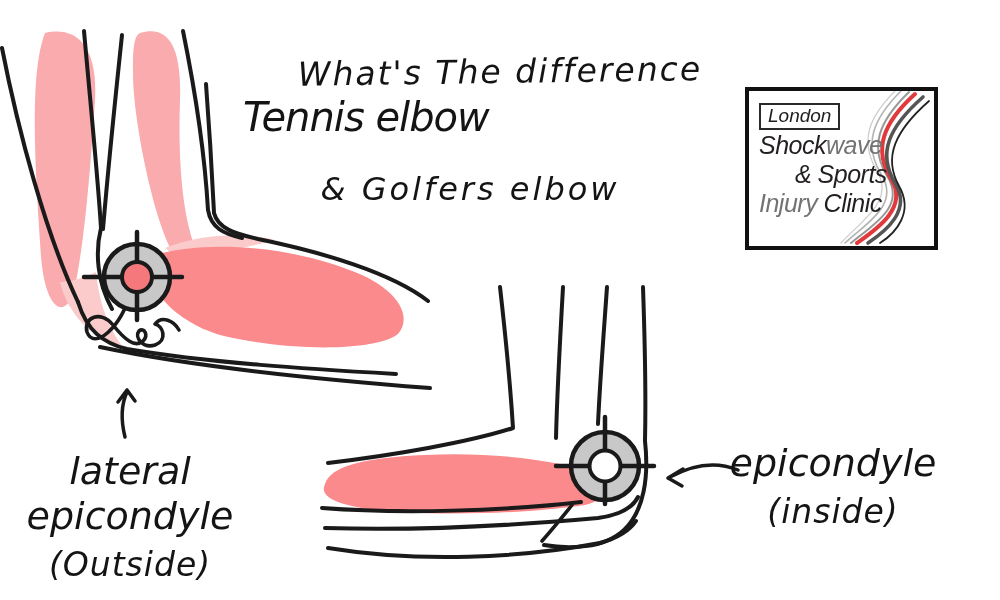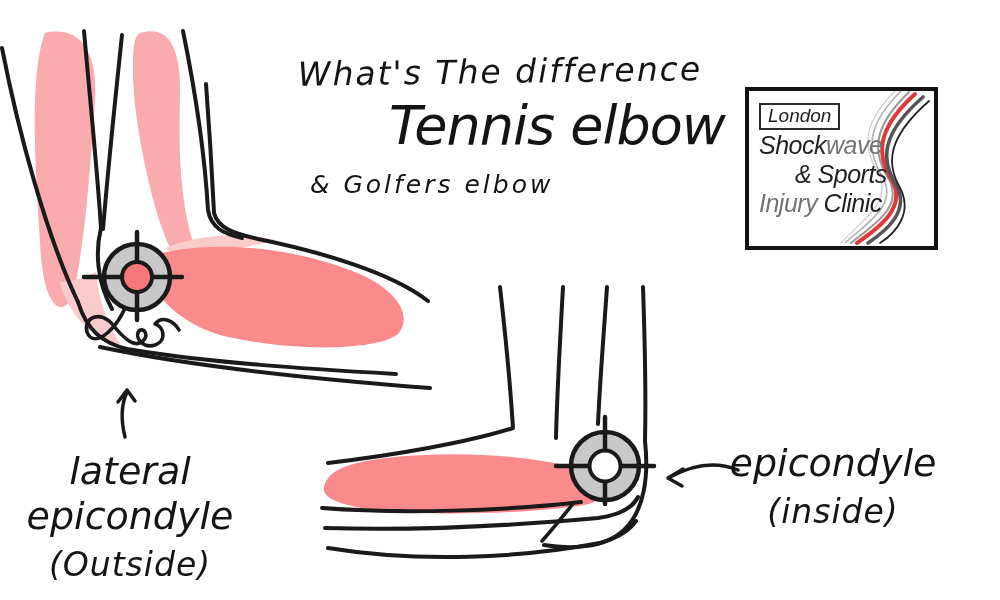--- a/index.html
+++ b/index.html
@@ -3,22 +3,22 @@
 <meta charset="utf-8">
 <style>
   html,body{margin:0;padding:0;background:#fff;}
   .stage{
     position:relative;width:1000px;height:600px;background:#ffffff;
     overflow:hidden;font-family:"DejaVu Sans",sans-serif;color:#1a1a1a;font-style:italic;
   }
   .abs{position:absolute;}
   .hand{font-family:"DejaVu Sans",sans-serif;color:#141414;}
   .title-small{left:290px;top:52px;width:420px;text-align:center;font-size:33px;letter-spacing:2px;transform:rotate(-0.8deg);white-space:nowrap;}
-  .title-big{left:265px;top:94px;width:460px;text-align:right;font-size:54px;letter-spacing:-1px;white-space:nowrap;}
-  .title-sub{left:310px;top:170px;width:320px;font-size:25px;letter-spacing:3px;white-space:nowrap;}
+  .title-big{left:243px;top:94px;width:460px;text-align:left;font-size:40px;letter-spacing:-1px;white-space:nowrap;}
+  .title-sub{left:310px;top:170px;width:320px;text-align:center;font-size:32px;letter-spacing:3px;white-space:nowrap;}
   .label-block{width:240px;text-align:center;line-height:1.18;}
   .label-block .l1,.label-block .l2{font-size:38px;}
   .label-block .l3{font-size:33px;letter-spacing:1px;margin-top:7px;}
   .lateral-block{left:10px;top:441px;margin-top:8px;}
   .medial-block{left:713px;top:441px;}
 
   
   .logo{left:745px;top:87px;width:193px;height:163px;border:4px solid #111;
         background:#fff;box-sizing:border-box;font-family:"Liberation Sans",sans-serif;padding-left:48px;}
   .logo .swoosh{position:absolute;left:0;top:0;width:100%;height:100%;}

